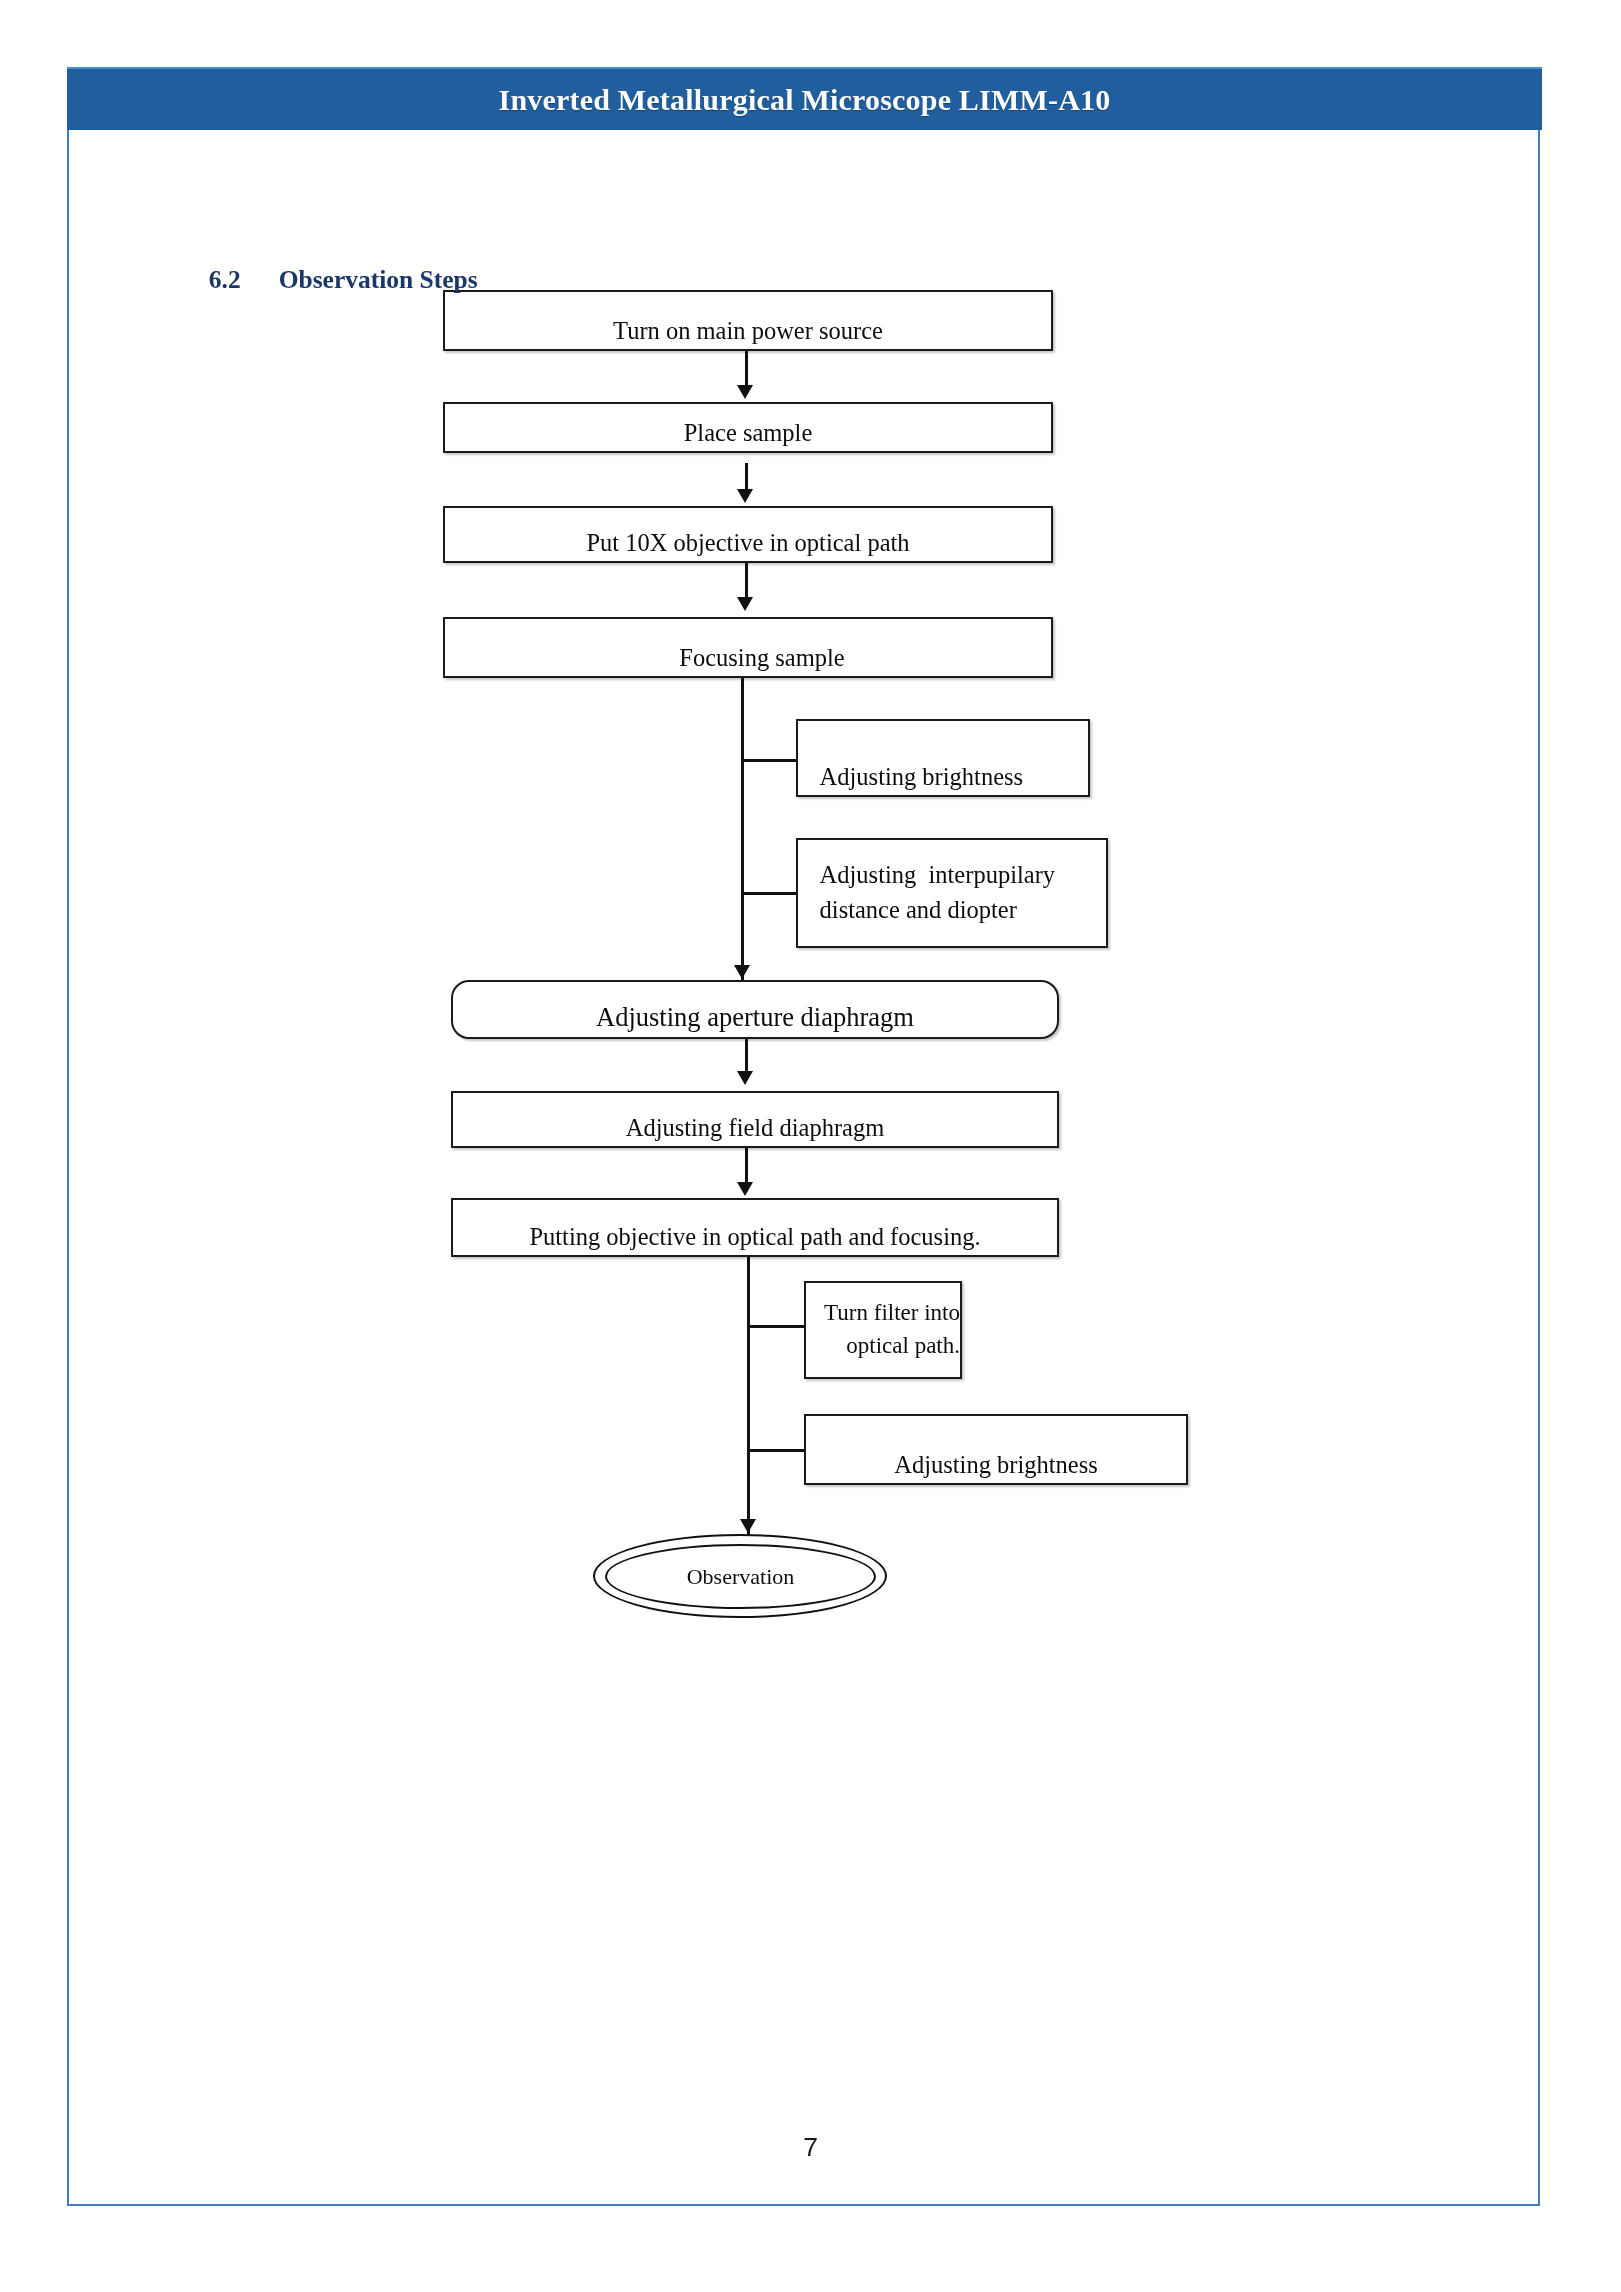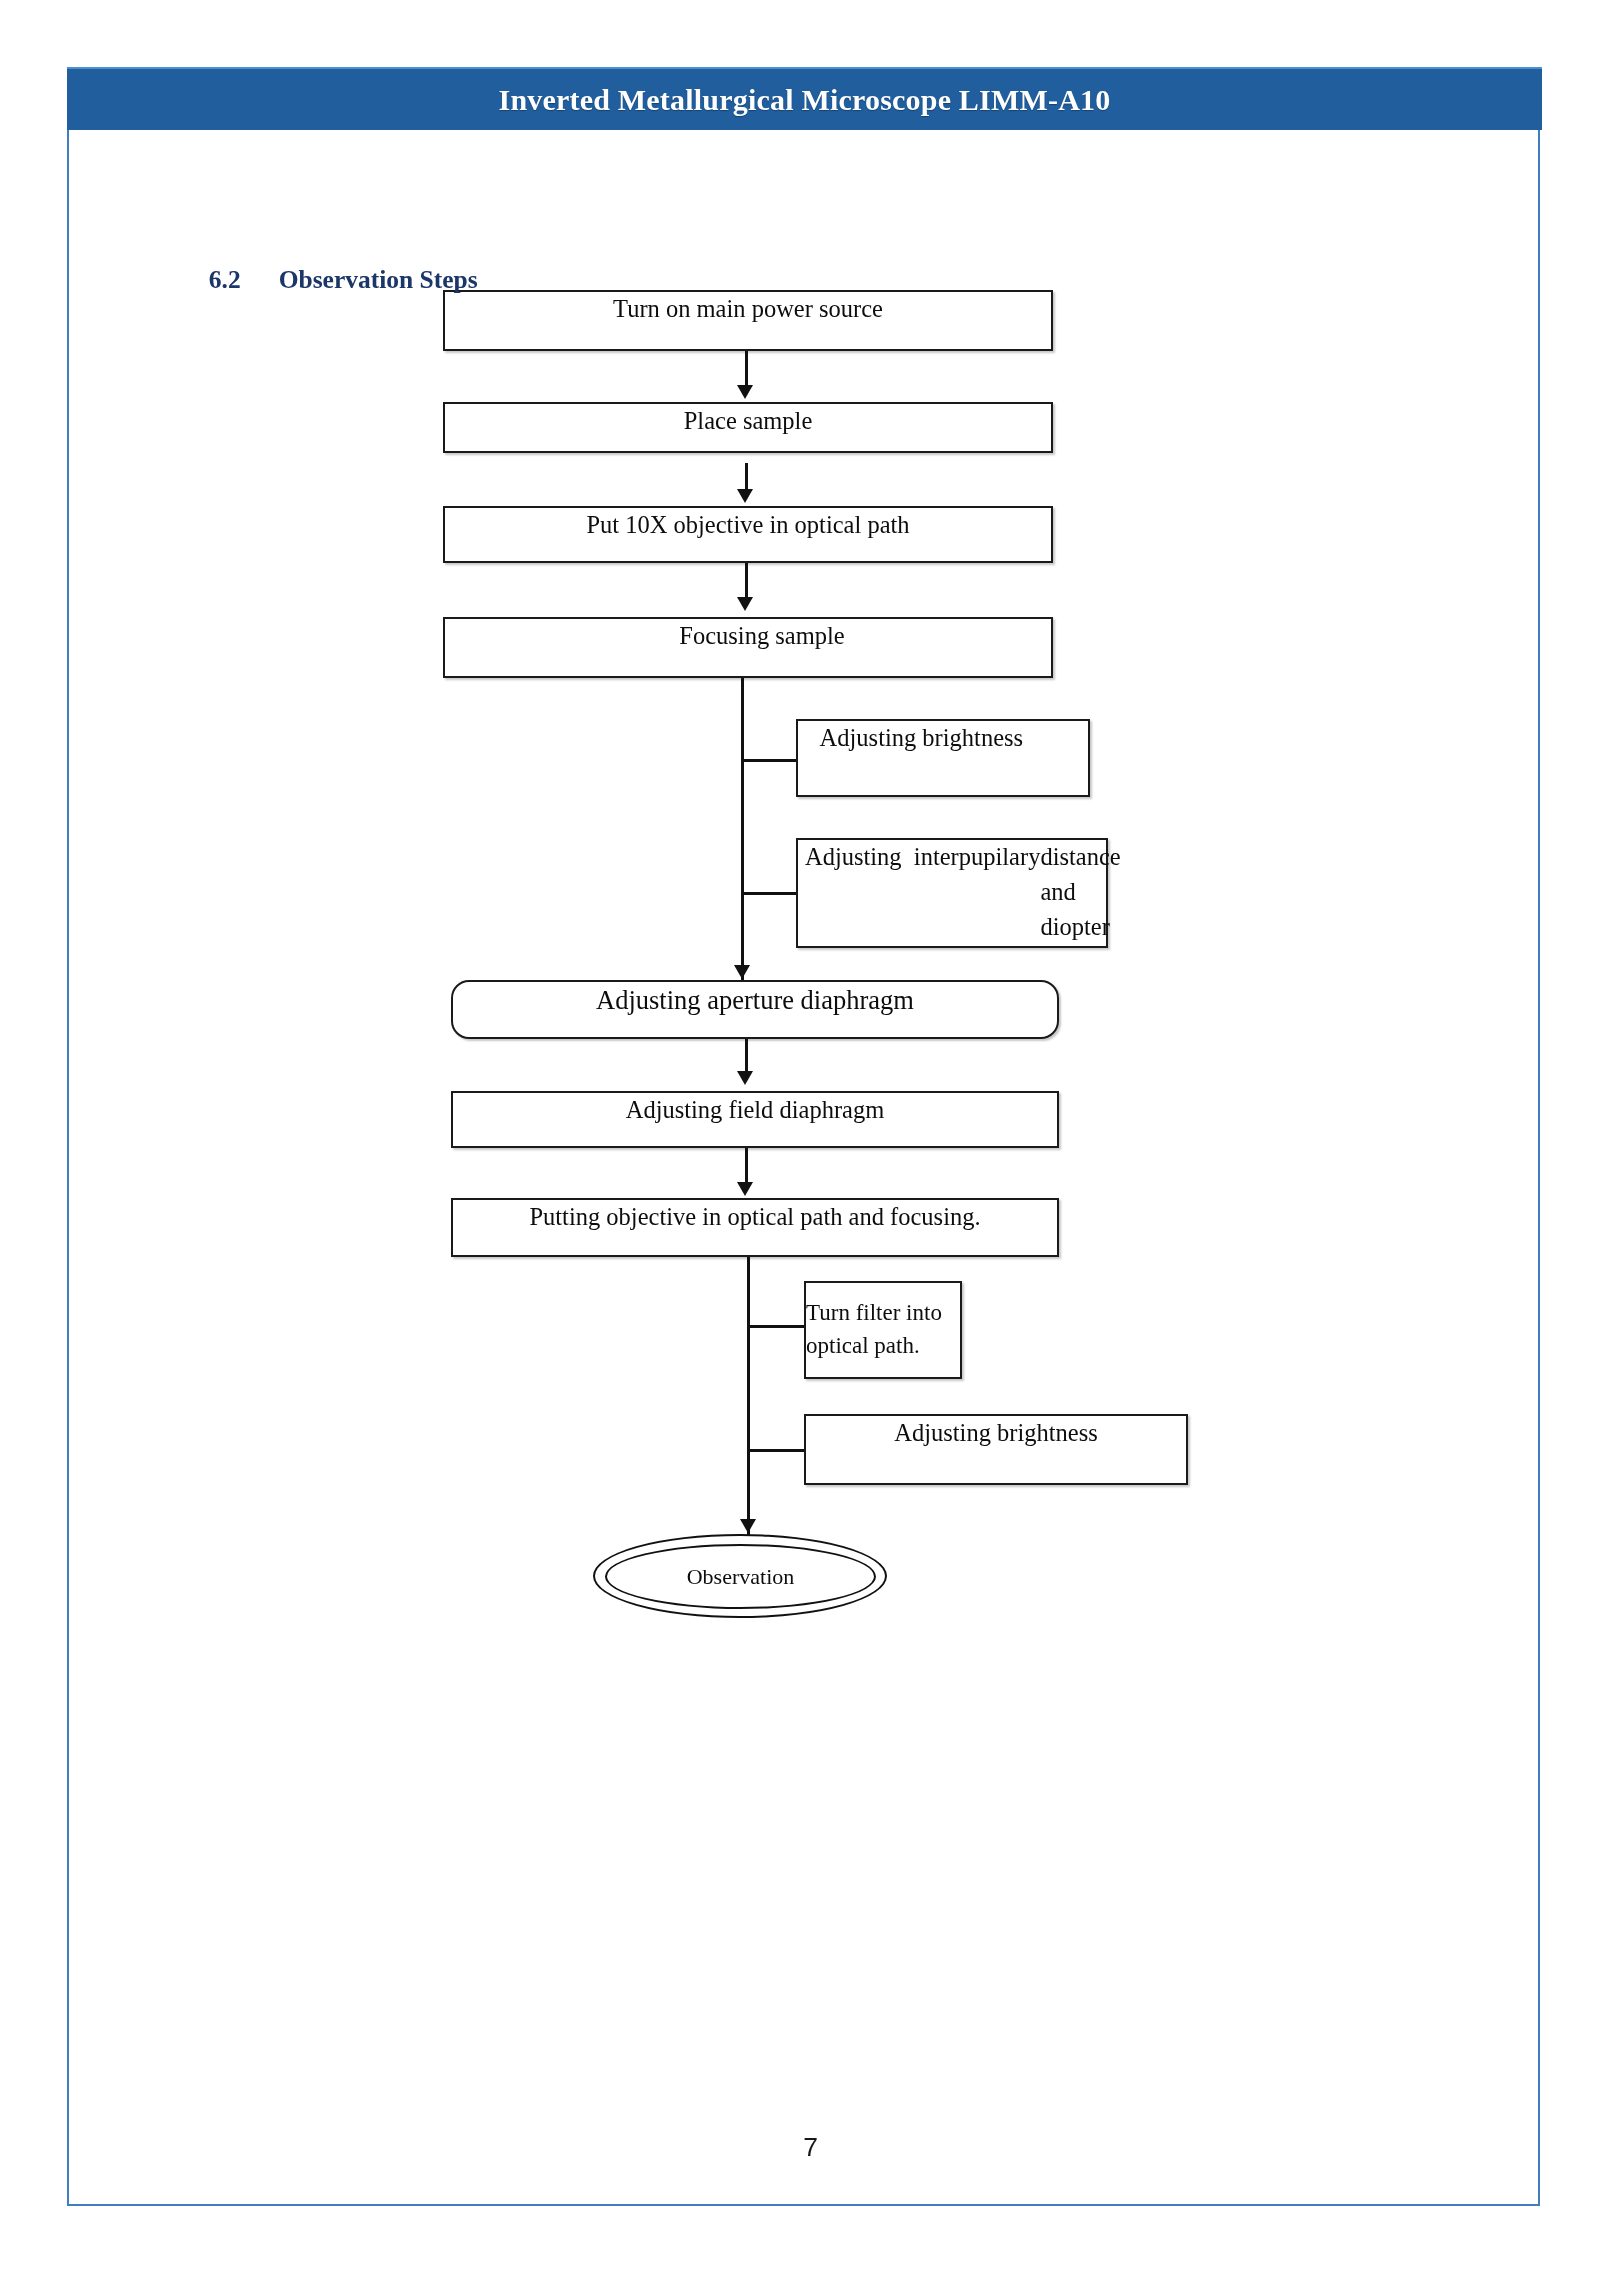--- a/index.html
+++ b/index.html
@@ -74,21 +74,21 @@
     height: 2293px;
     z-index: 3;
   }
   .fc-box {
     position: absolute;
     box-sizing: border-box;
     border: 2px solid #1a1a1a;
     background: #ffffff;
     box-shadow: 2px 2px 2px rgba(0,0,0,0.22);
     display: flex;
-    align-items: flex-start;
+    align-items: flex-end;
     color: #0d0d0d;
     font-family: "Liberation Serif", "DejaVu Serif", serif;
     line-height: 1.42;
   }
   .fc-box.center { justify-content: center; text-align: center; }
   .fc-box.left   { justify-content: flex-start; text-align: left; padding-left: 21.6px; }
   .fc-label { display: block; }
 
   
   .fc-ellipse-outer {
@@ -182,21 +182,21 @@
 
   <div class="conn-v" style="left:741px; top:678px; height:304px;"></div>
   <div class="arrow-down" style="left:734px; top:965px;"></div>
 
   <div class="conn-h" style="left:741px; top:759px; width:55px;"></div>
   <div class="fc-box left" style="left:796px; top:719px; width:294px; height:78px; font-size:24.5px;">
     <span class="fc-label">Adjusting brightness</span>
   </div>
 
   <div class="conn-h" style="left:741px; top:892px; width:55px;"></div>
-  <div class="fc-box left" style="left:796px; top:838px; width:312px; height:110px; font-size:24.5px; flex-direction:row; align-items:flex-start; justify-content:center;">
+  <div class="fc-box left" style="left:796px; top:838px; width:312px; height:110px; font-size:24.5px; flex-direction:column; align-items:flex-start; justify-content:center;">
     <span class="fc-label" style="white-space:pre;">Adjusting  interpupilary</span>
     <span class="fc-label">distance and diopter</span>
   </div>
 
   <div class="fc-box center" style="left:451px; top:980px; width:608px; height:59px; font-size:26.5px;border-radius:18px;">
     <span class="fc-label">Adjusting aperture diaphragm</span>
   </div>
   <div class="conn-v" style="left:745px; top:1039px; height:35px;"></div>
   <div class="arrow-down" style="left:737px; top:1071px;"></div>
 

